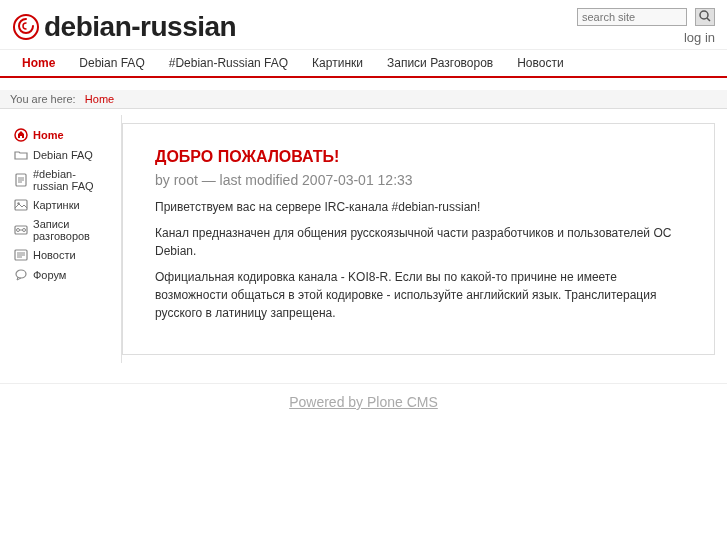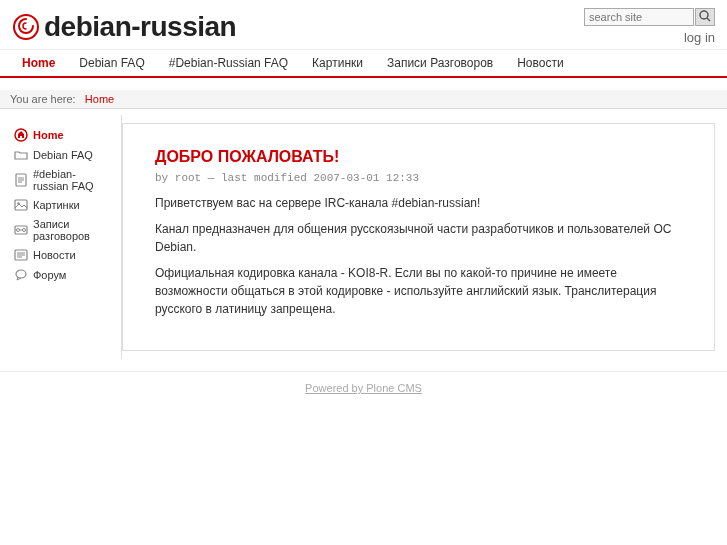--- a/index.html
+++ b/index.html
@@ -30,21 +30,21 @@
       letter-spacing: -0.5px;
     }
     #header-right {
       display: flex;
       flex-direction: column;
       align-items: flex-end;
       gap: 4px;
     }
     #search-form {
       display: flex;
-      gap: 1px;
+      gap: 8px;
     }
     #search-input {
       border: 1px solid #aaa;
       padding: 2px 4px;
       font-size: 11px;
       width: 110px;
       background: #f8f8f8;
     }
     #search-button {
       background: #e0e0e0;
@@ -144,41 +144,40 @@
       padding: 12px 18px;
       background: #fff;
     }
     #content-title {
       font-size: 16px;
       font-weight: bold;
       color: #cc0000;
       margin-bottom: 6px;
     }
     #content-meta {
-      font-size: 11px;
+      font-size: 14px;
       color: #888;
       margin-bottom: 10px;
-      font-family: Liberation Mono, monospace;
     }
     #content-meta a { color: #888; text-decoration: none; }
     .content-paragraph {
       font-size: 12px;
       color: #333;
       line-height: 1.5;
       margin-bottom: 8px;
     }
 
     
     #footer {
       text-align: center;
       padding: 10px;
-      font-size: 11px;
+      font-size: 14px;
       color: #aaa;
       border-top: 1px solid #eee;
-      margin-top: 12px;
+      margin-top: 20px;
     }
     #footer a { color: #aaa; text-decoration: underline; }
 
     
     #content-box {
       border: 1px solid #ddd;
       background: #fff;
       flex: 1;
       margin: 8px 8px 8px 0;
       padding: 12px 14px;

